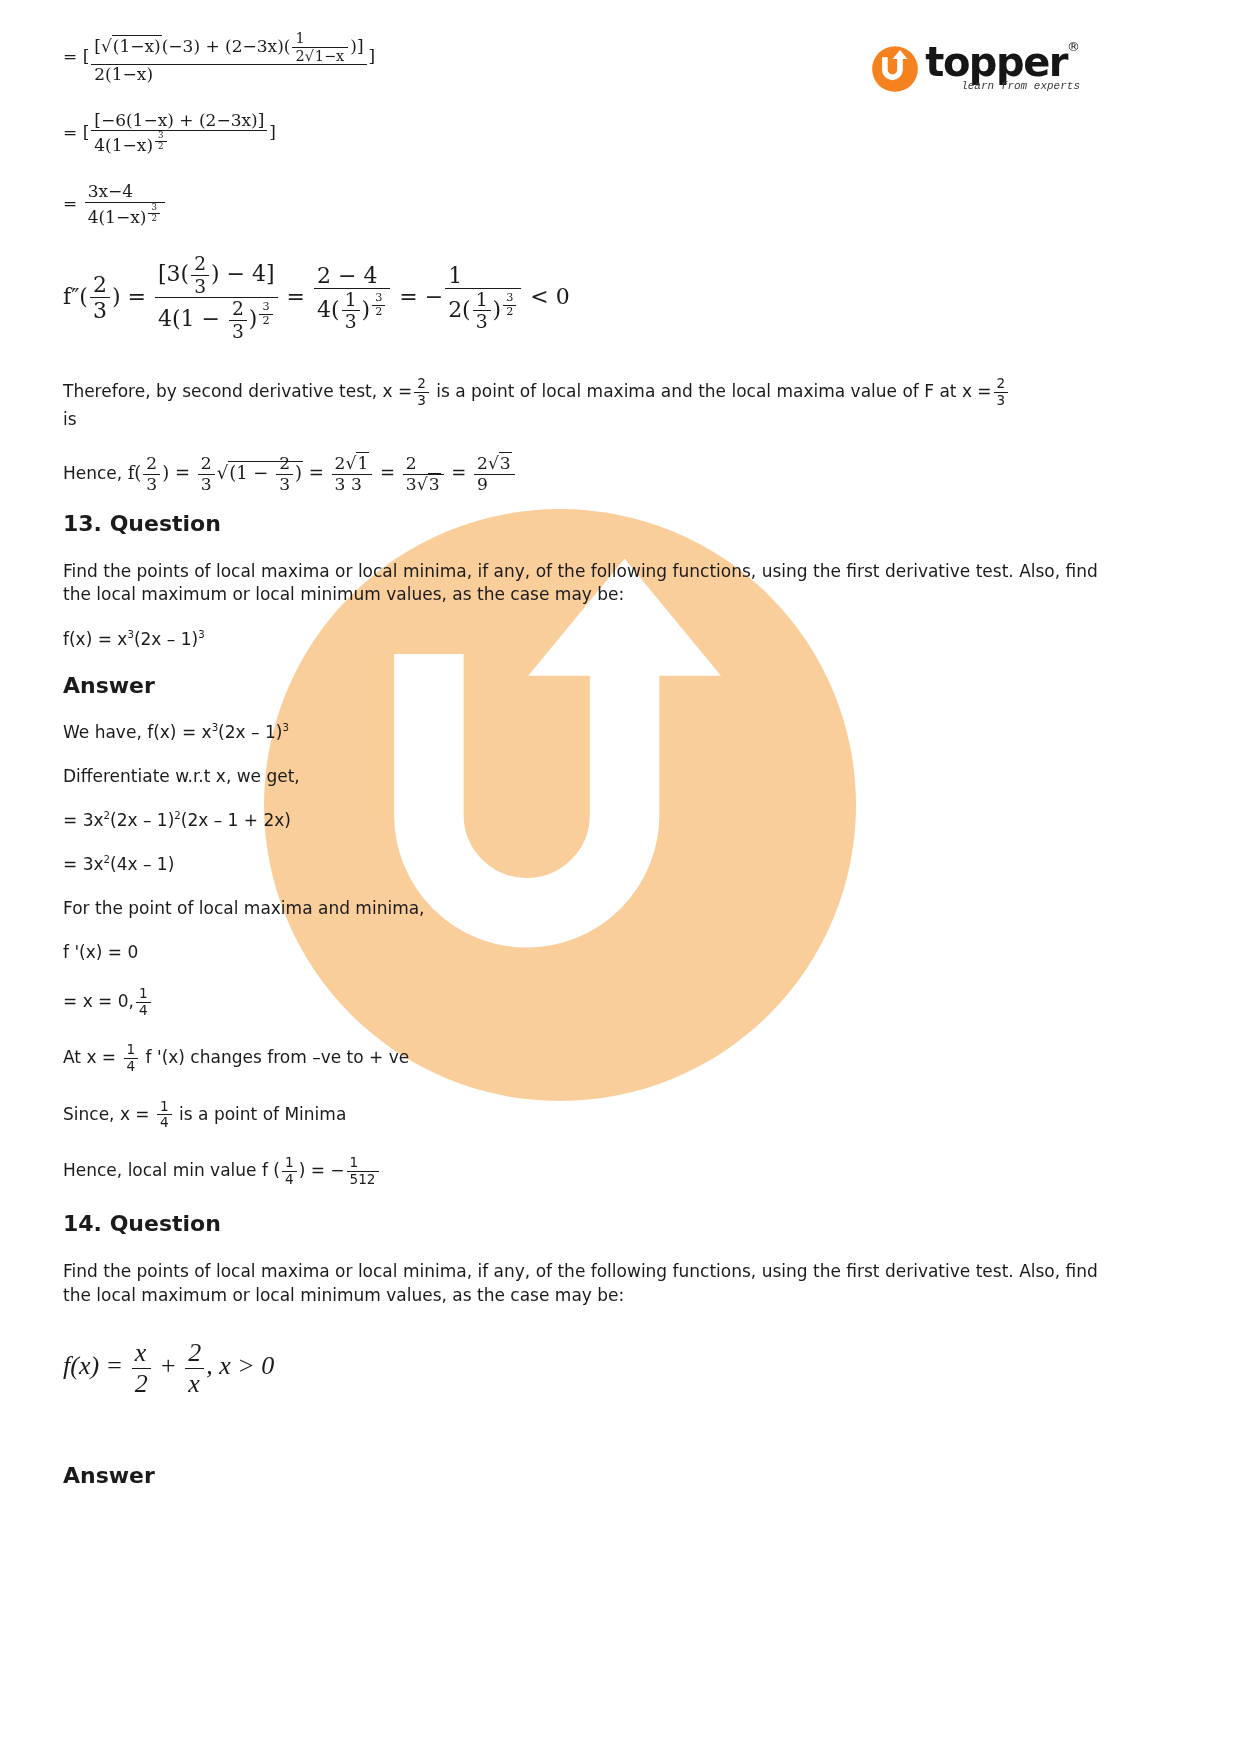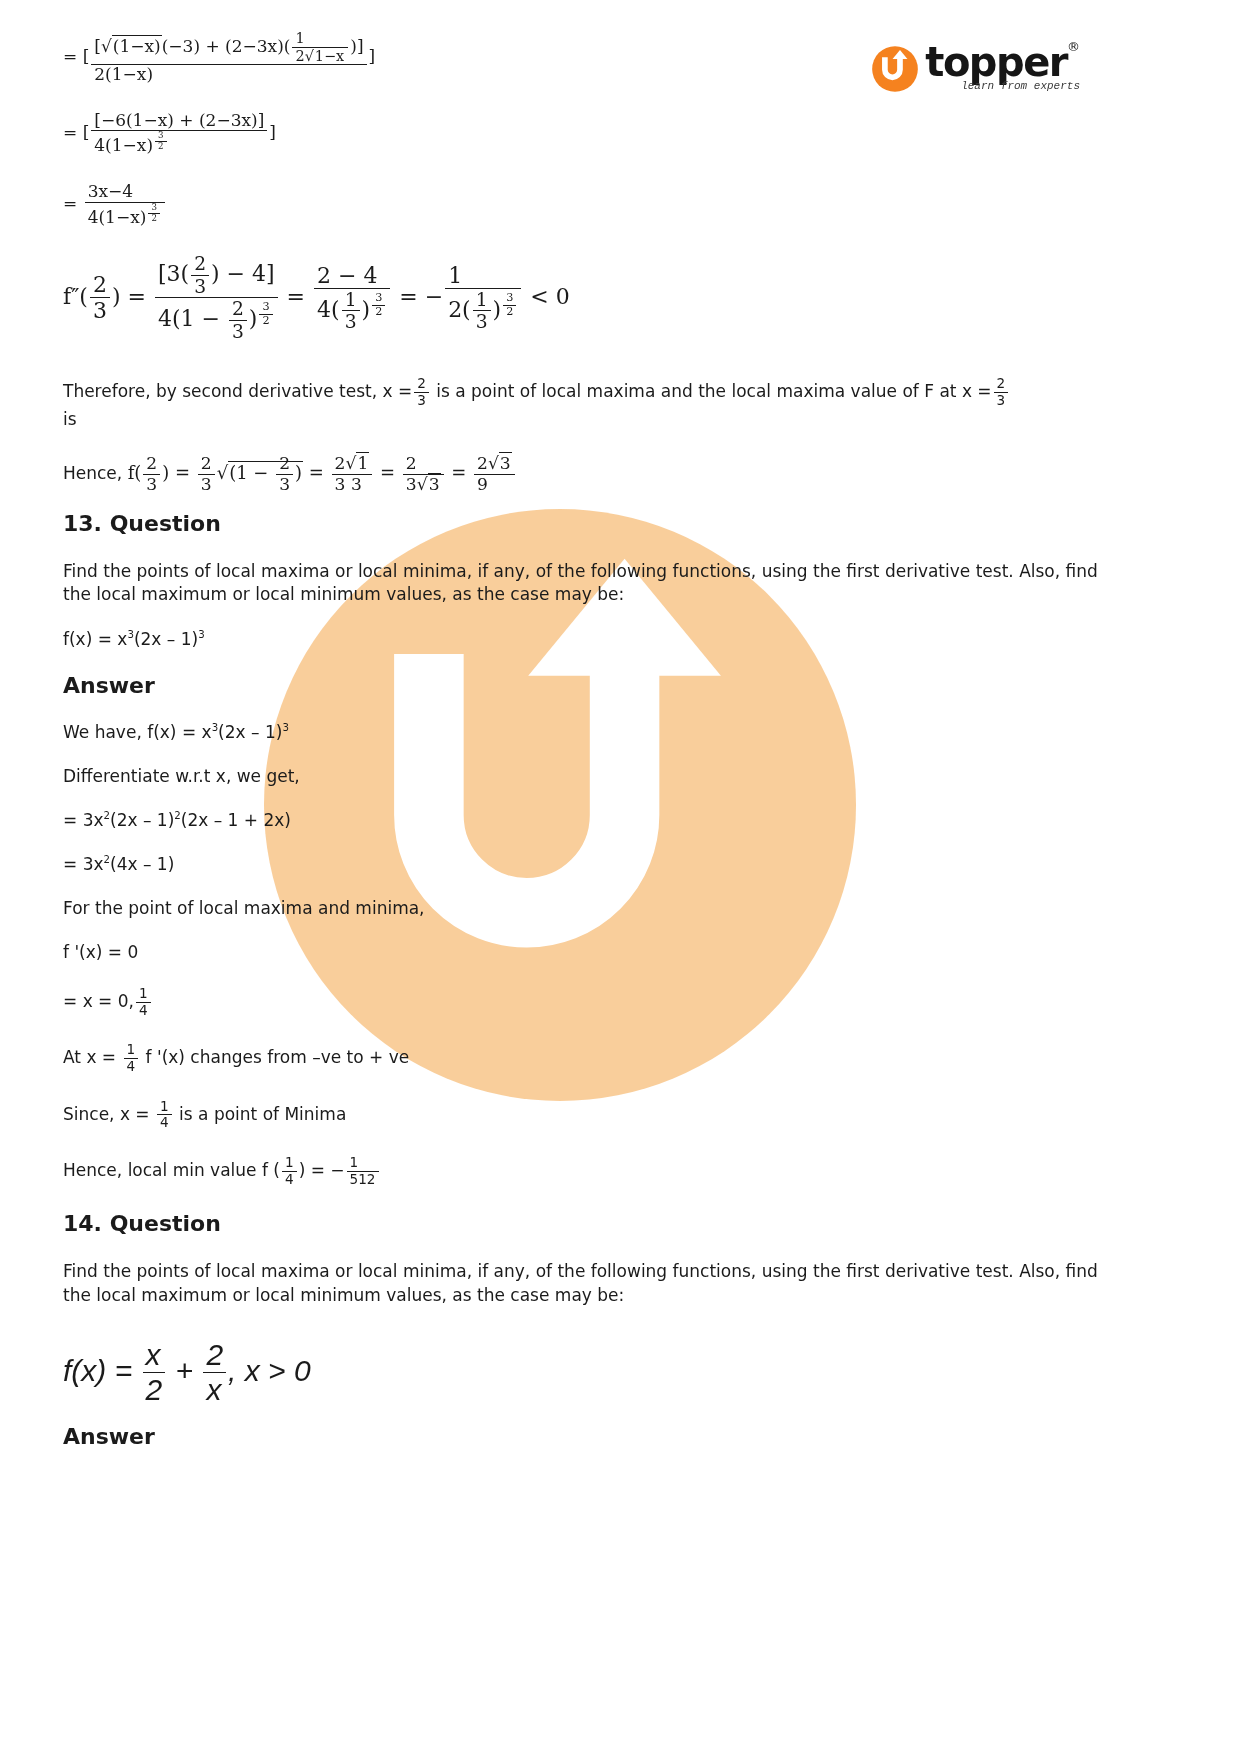--- a/index.html
+++ b/index.html
@@ -23,21 +23,21 @@
   
   .content{position:relative;z-index:1;padding:30px 60px 0 63px}
   .mathline{font-family:"DejaVu Serif","Liberation Serif",serif;font-size:17px;margin-bottom:26px}
   .mathline.eq4{font-size:22px;margin-bottom:34px}
   .henceline{font-size:17px;margin-bottom:16px}
   .serifmath{font-family:"DejaVu Serif","Liberation Serif",serif;font-size:18px}
   .heading{font-size:22px;font-weight:bold;margin:4px 0 24px}
   .para{font-size:17px;line-height:1.4;max-width:1035px;margin-bottom:22px}
   .para.tight{margin-bottom:0}
   .textline{font-size:17px;margin-bottom:24px}
-  .display{font-family:Liberation Sans, sans-serif;font-style:italic;font-size:30px;margin:30px 0 16px}
+  .display{font-family:Liberation Serif, serif;font-style:italic;font-size:26px;margin:30px 0 64px}
   
   .fr{display:inline-block;text-align:left;vertical-align:middle;margin:0 2px;line-height:1.15}
   .fn{display:block;border-bottom:1.2px solid currentColor;padding:0 3px}
   .fd{display:block;padding:0 3px}
   .fr .fr{font-size:.85em}
   sup{font-size:60%;vertical-align:super;line-height:1}
   .sq{white-space:nowrap}
   .sqa{border-top:1.2px solid currentColor;padding:0 1px}
   .textline .fr,.para .fr{font-size:.8em}
   .henceline .fr{font-size:.95em}

